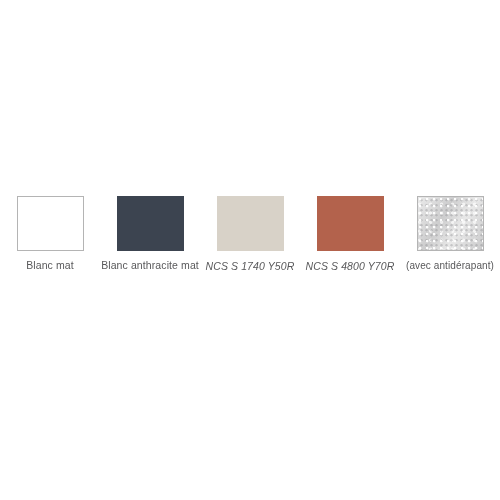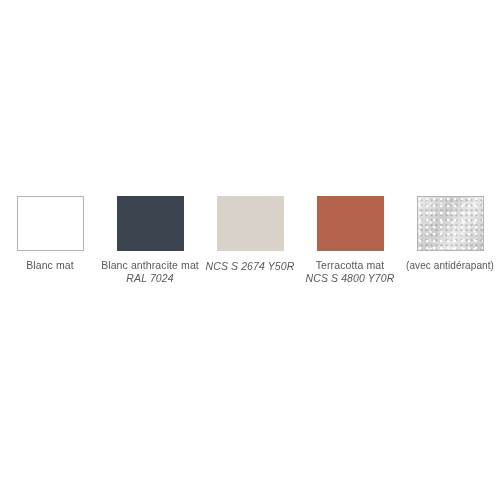--- a/index.html
+++ b/index.html
@@ -102,35 +102,33 @@
       <div class="swatch-caption">
         <span class="caption-name">Blanc mat</span>
 
       </div>
     </div>
 
     <div class="swatch-cell">
       <div class="swatch-chip" style="background-color: rgb(60, 68, 80);"></div>
       <div class="swatch-caption">
         <span class="caption-name">Blanc anthracite mat</span>
-        <span class="caption-code">RAL 7024</span>
       </div>
     </div>
 
     <div class="swatch-cell">
       <div class="swatch-chip" style="background-color: rgb(216, 210, 200);"></div>
       <div class="swatch-caption">
-        <span class="caption-code">NCS S 2674 Y50R</span>
+        <span class="caption-code">NCS S 1740 Y50R</span>
       </div>
     </div>
 
     <div class="swatch-cell">
       <div class="swatch-chip" style="background-color: rgb(179, 98, 76);"></div>
       <div class="swatch-caption">
-        <span class="caption-name">Terracotta mat</span>
         <span class="caption-code">NCS S 4800 Y70R</span>
       </div>
     </div>
 
     <div class="swatch-cell">
       <div class="swatch-chip bordered" style="background-color: rgb(210, 210, 210);">
         <span class="swatch-texture"></span>
       </div>
       <div class="swatch-caption">
         <span class="caption-code plain">(avec antidérapant)</span>

